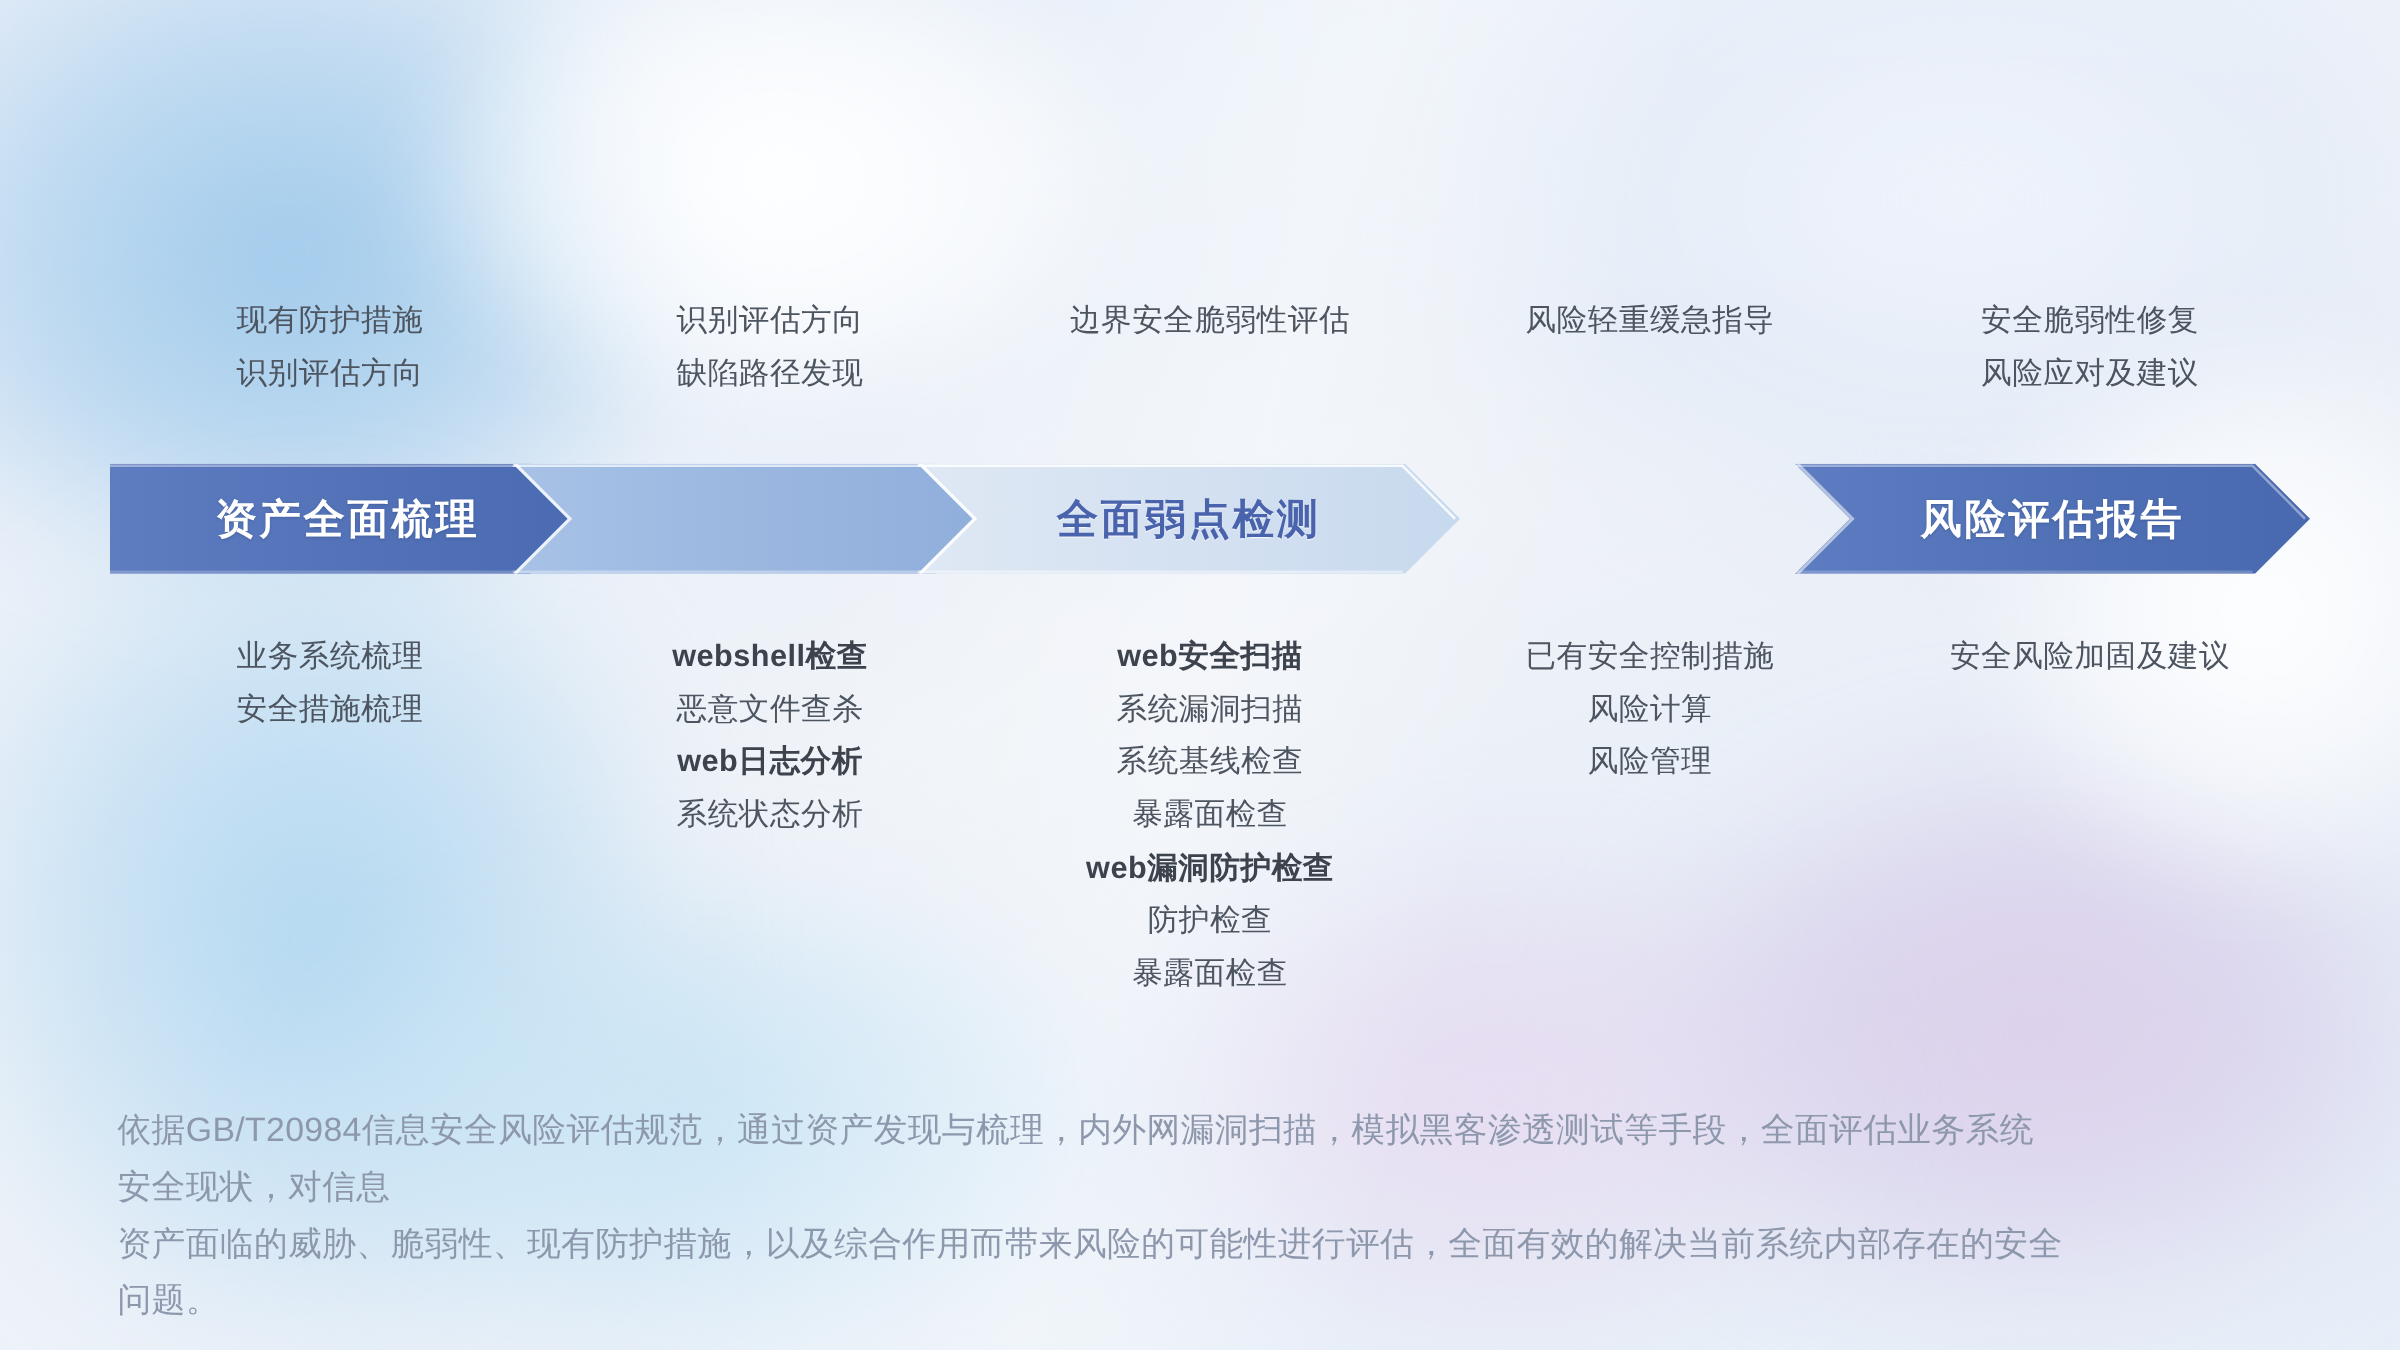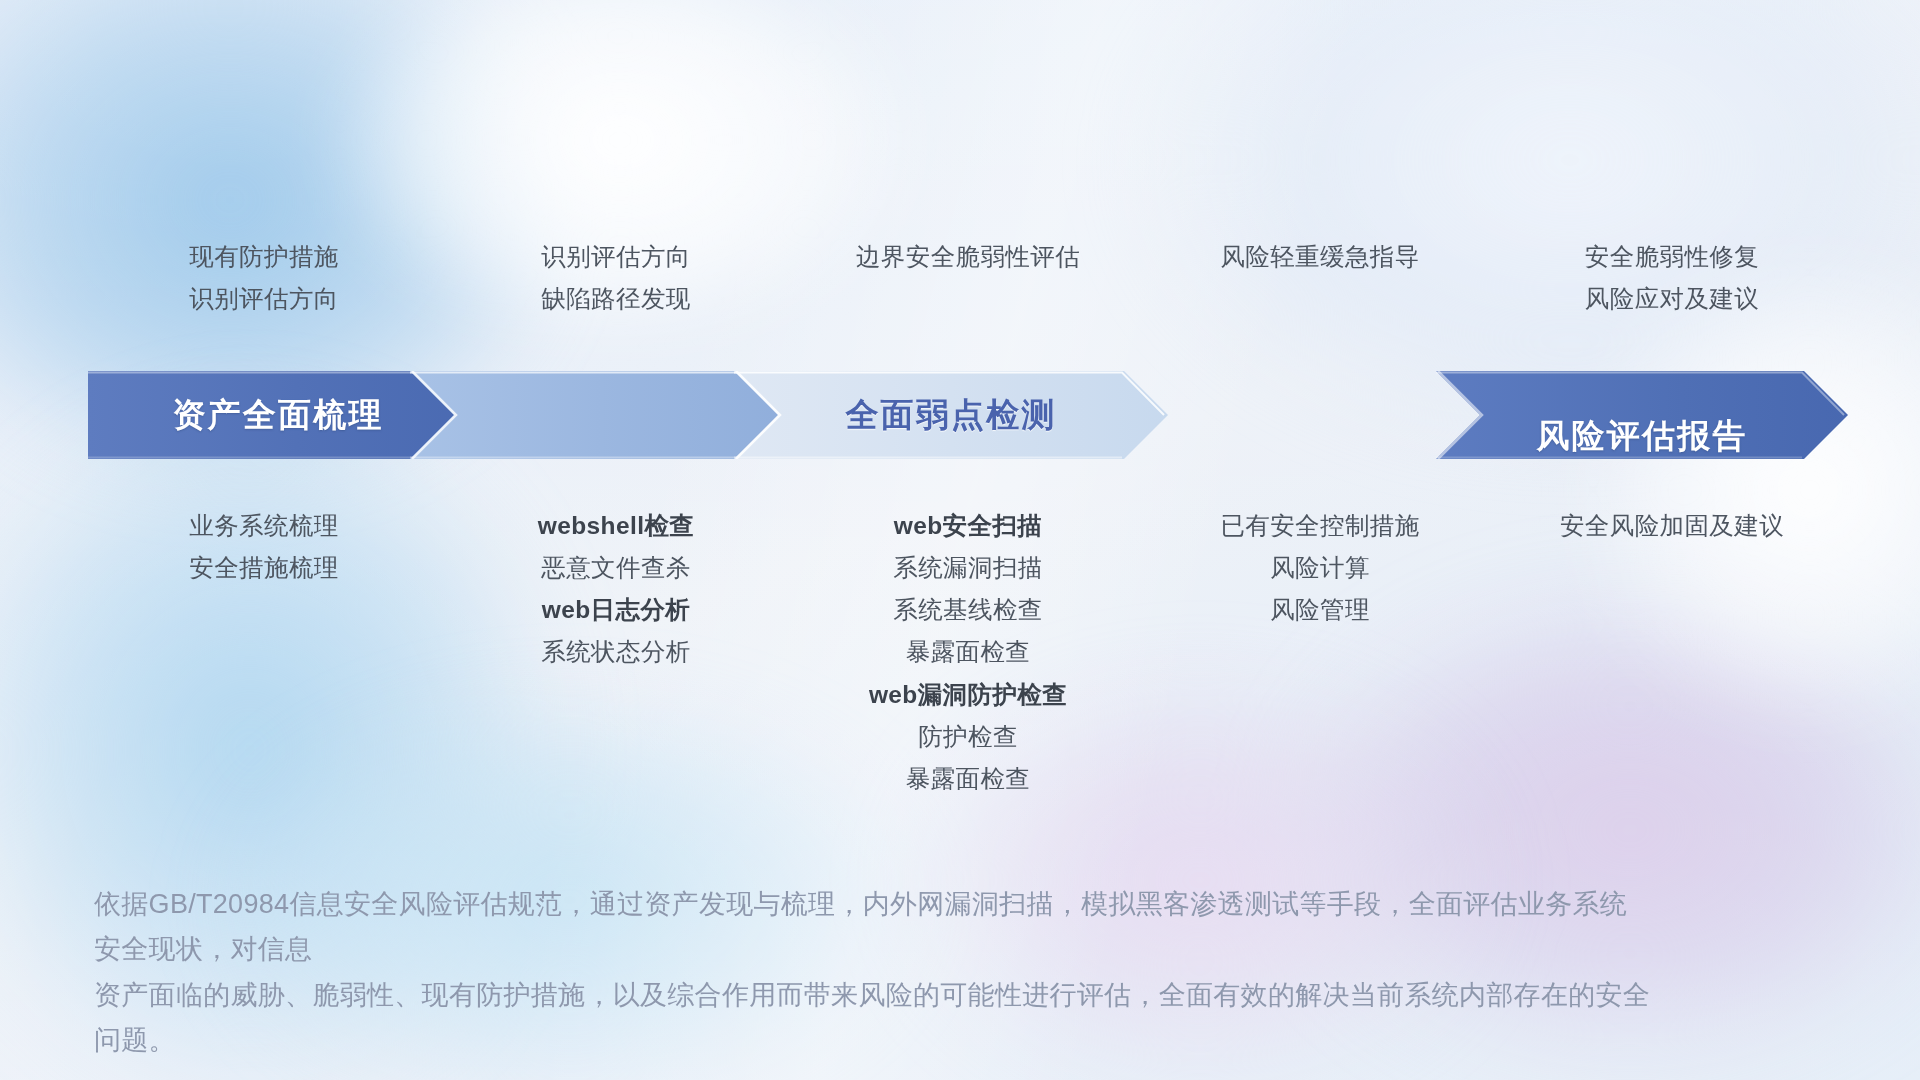--- a/index.html
+++ b/index.html
@@ -169,21 +169,21 @@
           <path d="M0,0 H390 L434,44 L390,88 H0 L44,44 Z" fill="url(#gLight1)"></path>
           <path d="M0,1.6 H388 L430,44" fill="none" stroke="rgba(255,255,255,0.85)" stroke-width="2"></path>
           <path d="M0,86.4 H388" fill="none" stroke="rgba(255,255,255,0.45)" stroke-width="2"></path>
           <path d="M2,0 L46,44 L2,88" fill="none" stroke="rgba(255,255,255,0.9)" stroke-width="2.5"></path>
         </svg>
       </div>
       <span class="cap lab-blue">全面弱点检测</span>
     </div>
 
 
-    <div class="chev" style="left:1348px;width:412px;align-items:flex-end;">
+    <div class="chev" style="left:1348px;width:412px;">
       <div class="shape">
         <svg viewBox="0 0 412 88" preserveAspectRatio="none">
           <defs>
             <linearGradient id="gDark2" x1="0" y1="0" x2="1" y2="0">
               <stop offset="0" stop-color="#5d7cc1"></stop>
                 <stop offset="0.6" stop-color="#4f6fb5"></stop>
                 <stop offset="1" stop-color="#4868b0"></stop>
             </linearGradient>
           </defs>
           <path d="M0,0 H368 L412,44 L368,88 H0 L44,44 Z" fill="url(#gDark2)"></path>

